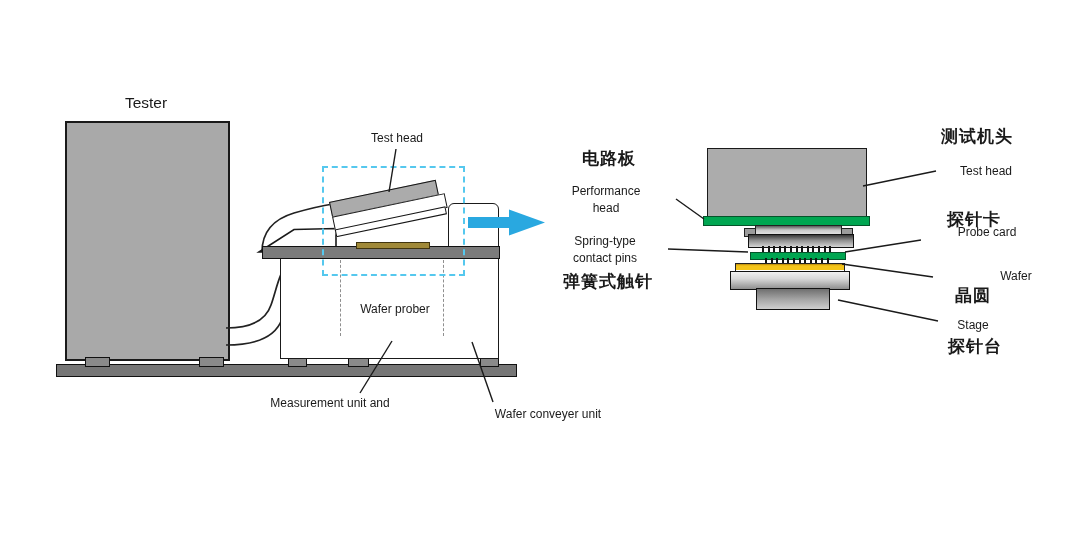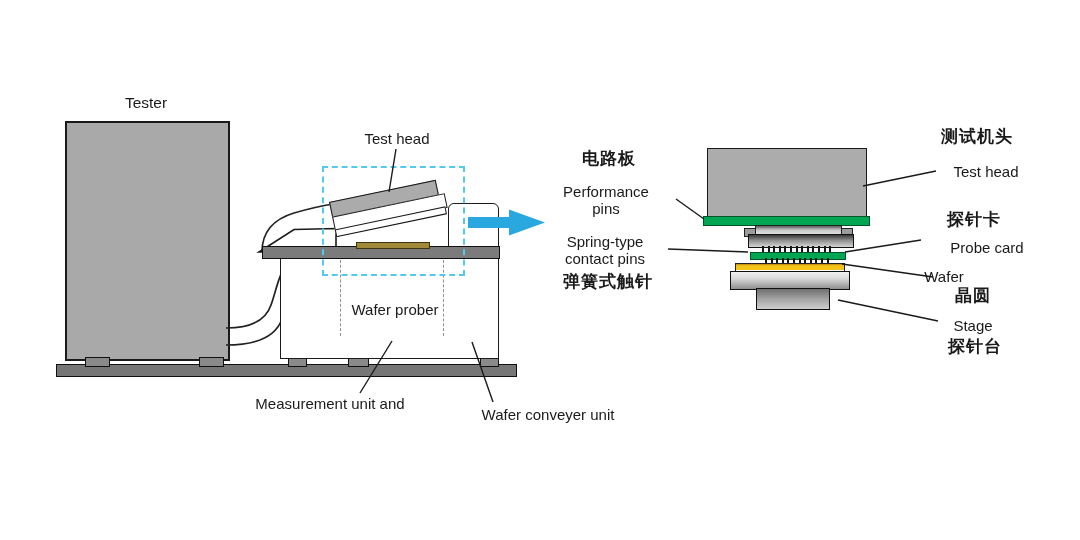--- a/index.html
+++ b/index.html
@@ -47,21 +47,21 @@
   .pcard{left:750px;top:252px;width:94px;height:6px;background:#00a651;border:1px solid #04542a;}
   .wafer{left:735px;top:263px;width:108px;height:9px;border:1.2px solid #222;
          background:linear-gradient(180deg,#b8860b 0%,#f4c41a 20%,#f4c41a 66%,#ffffff 66%,#ffffff 100%);}
   .stage1{left:730px;top:271px;width:118px;height:17px;border:1.3px solid #111;
           background:linear-gradient(180deg,#f0f0f0 0%,#d8d8d8 40%,#8e8e8e 100%);}
   .stage2{left:756px;top:288px;width:72px;height:20px;border:1.3px solid #111;
           background:linear-gradient(180deg,#6f6f6f 0%,#a8a8a8 55%,#cfcfcf 100%);}
 
   
   .lbl{position:absolute;transform:translateX(-50%);white-space:nowrap;text-align:center;
-       font-size:15px;line-height:17px;color:#1a1a1a;}
+       font-size:12px;line-height:17px;color:#1a1a1a;}
   .lbl.cn{font-size:17px;font-weight:bold;letter-spacing:1px;}
 </style>
 </head>
 <body>
 
 <div id="canvas">
 
   <div class="abs floor"></div>
   <div class="abs tester-box"></div>
   <div class="abs foot tester-foot1"></div>
@@ -124,29 +124,29 @@
   <div class="lbl" style="left:397px;top:130px;">Test head</div>
   <div class="lbl" style="left:395px;top:301px;">Wafer prober</div>
   <div class="lbl" style="left:330px;top:395px;">
     <div>Measurement unit and</div>
   </div>
   <div class="lbl" style="left:548px;top:406px;">Wafer conveyer unit</div>
 
   <div class="lbl cn" style="left:609px;top:150px;">电路板</div>
   <div class="lbl" style="left:606px;top:183px;">
     <div>Performance</div>
-    <div>pins</div>
+    <div>head</div>
   </div>
   <div class="lbl" style="left:605px;top:233px;">
     <div>Spring-type</div>
     <div>contact pins</div>
   </div>
   <div class="lbl cn" style="left:608px;top:273px;">弹簧式触针</div>
 
   <div class="lbl cn" style="left:977px;top:128px;">测试机头</div>
   <div class="lbl" style="left:986px;top:163px;">Test head</div>
   <div class="lbl cn" style="left:974px;top:211px;">探针卡</div>
-  <div class="lbl" style="left:975px;top:239px;padding-left:24px;">Probe card</div>
-  <div class="lbl" style="left:944px;top:268px;">Wafer</div>
+  <div class="lbl" style="left:975px;top:224px;padding-left:24px;">Probe card</div>
+  <div class="lbl" style="left:1016px;top:268px;">Wafer</div>
   <div class="lbl cn" style="left:973px;top:287px;">晶圆</div>
   <div class="lbl" style="left:973px;top:317px;">Stage</div>
   <div class="lbl cn" style="left:975px;top:338px;">探针台</div>
 </div>
 
 </body></html>

